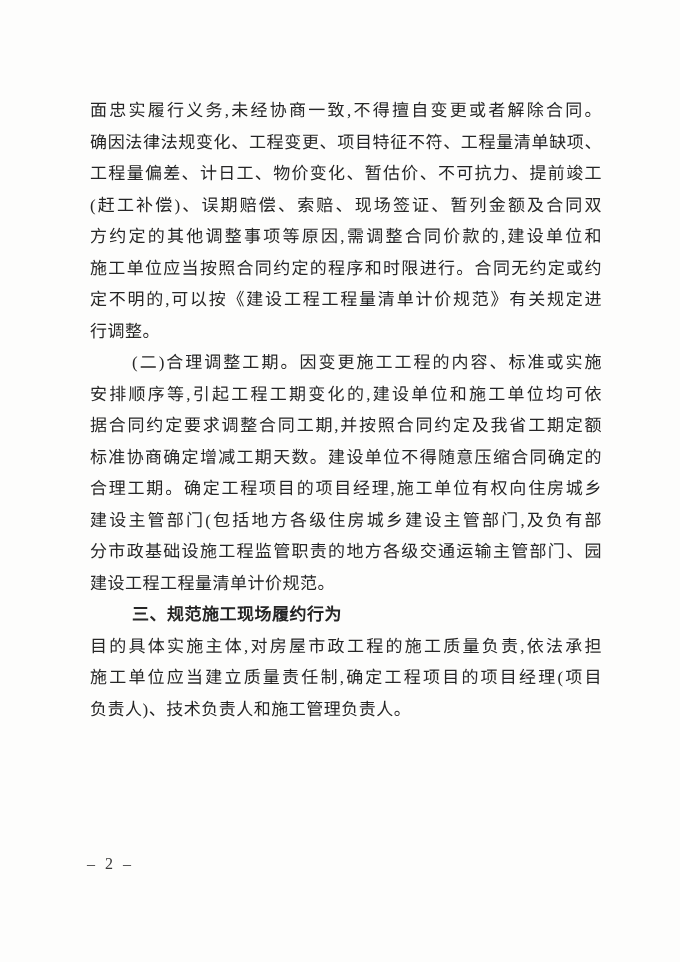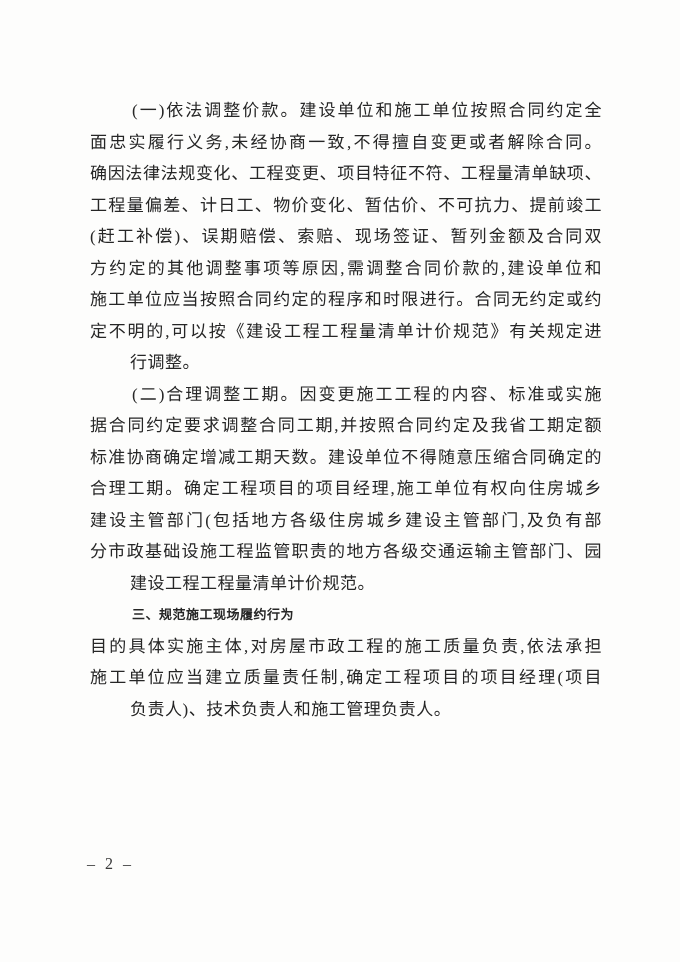--- a/index.html
+++ b/index.html
@@ -29,57 +29,56 @@
     line-height: 31.5px;
     text-align: justify;
     text-align-last: justify;
     letter-spacing: 0.5px;
   }
   .tline.first {
     text-indent: 42px;
   }
   .tline.plast {
     text-align-last: left;
-    margin-left: 40px;
   }
   .tline.heading {
     font-family: "Liberation Sans", "DejaVu Sans", sans-serif;
     font-weight: 700;
-    font-size: 13px;
+    font-size: 17px;
     text-align: center;
     text-align-last: left;
     text-indent: 42px;
   }
   .footer {
     position: absolute;
     left: 87px;
     top: 852px;
     font-size: 16px;
     line-height: 24px;
     letter-spacing: 3px;
     color: #3a3a3a;
   }
 </style>
 </head>
 <body>
 
 <div class="page">
   <div class="content">
 
-    <div class="tline first">(一)依法调整价款。建设单位和施工单位按照合同约定全</div>
     <div class="tline">面忠实履行义务,未经协商一致,不得擅自变更或者解除合同。</div>
     <div class="tline">确因法律法规变化、工程变更、项目特征不符、工程量清单缺项、</div>
     <div class="tline">工程量偏差、计日工、物价变化、暂估价、不可抗力、提前竣工</div>
     <div class="tline">(赶工补偿)、误期赔偿、索赔、现场签证、暂列金额及合同双</div>
     <div class="tline">方约定的其他调整事项等原因,需调整合同价款的,建设单位和</div>
     <div class="tline">施工单位应当按照合同约定的程序和时限进行。合同无约定或约</div>
     <div class="tline">定不明的,可以按《建设工程工程量清单计价规范》有关规定进</div>
     <div class="tline plast">行调整。</div>
 
     <div class="tline first">(二)合理调整工期。因变更施工工程的内容、标准或实施</div>
+    <div class="tline">安排顺序等,引起工程工期变化的,建设单位和施工单位均可依</div>
     <div class="tline">据合同约定要求调整合同工期,并按照合同约定及我省工期定额</div>
     <div class="tline">标准协商确定增减工期天数。建设单位不得随意压缩合同确定的</div>
     <div class="tline">合理工期。确定工程项目的项目经理,施工单位有权向住房城乡</div>
     <div class="tline">建设主管部门(包括地方各级住房城乡建设主管部门,及负有部</div>
     <div class="tline">分市政基础设施工程监管职责的地方各级交通运输主管部门、园</div>
     <div class="tline plast">建设工程工程量清单计价规范。</div>
 
     <div class="tline heading">三、规范施工现场履约行为</div>
 
     <div class="tline">目的具体实施主体,对房屋市政工程的施工质量负责,依法承担</div>

